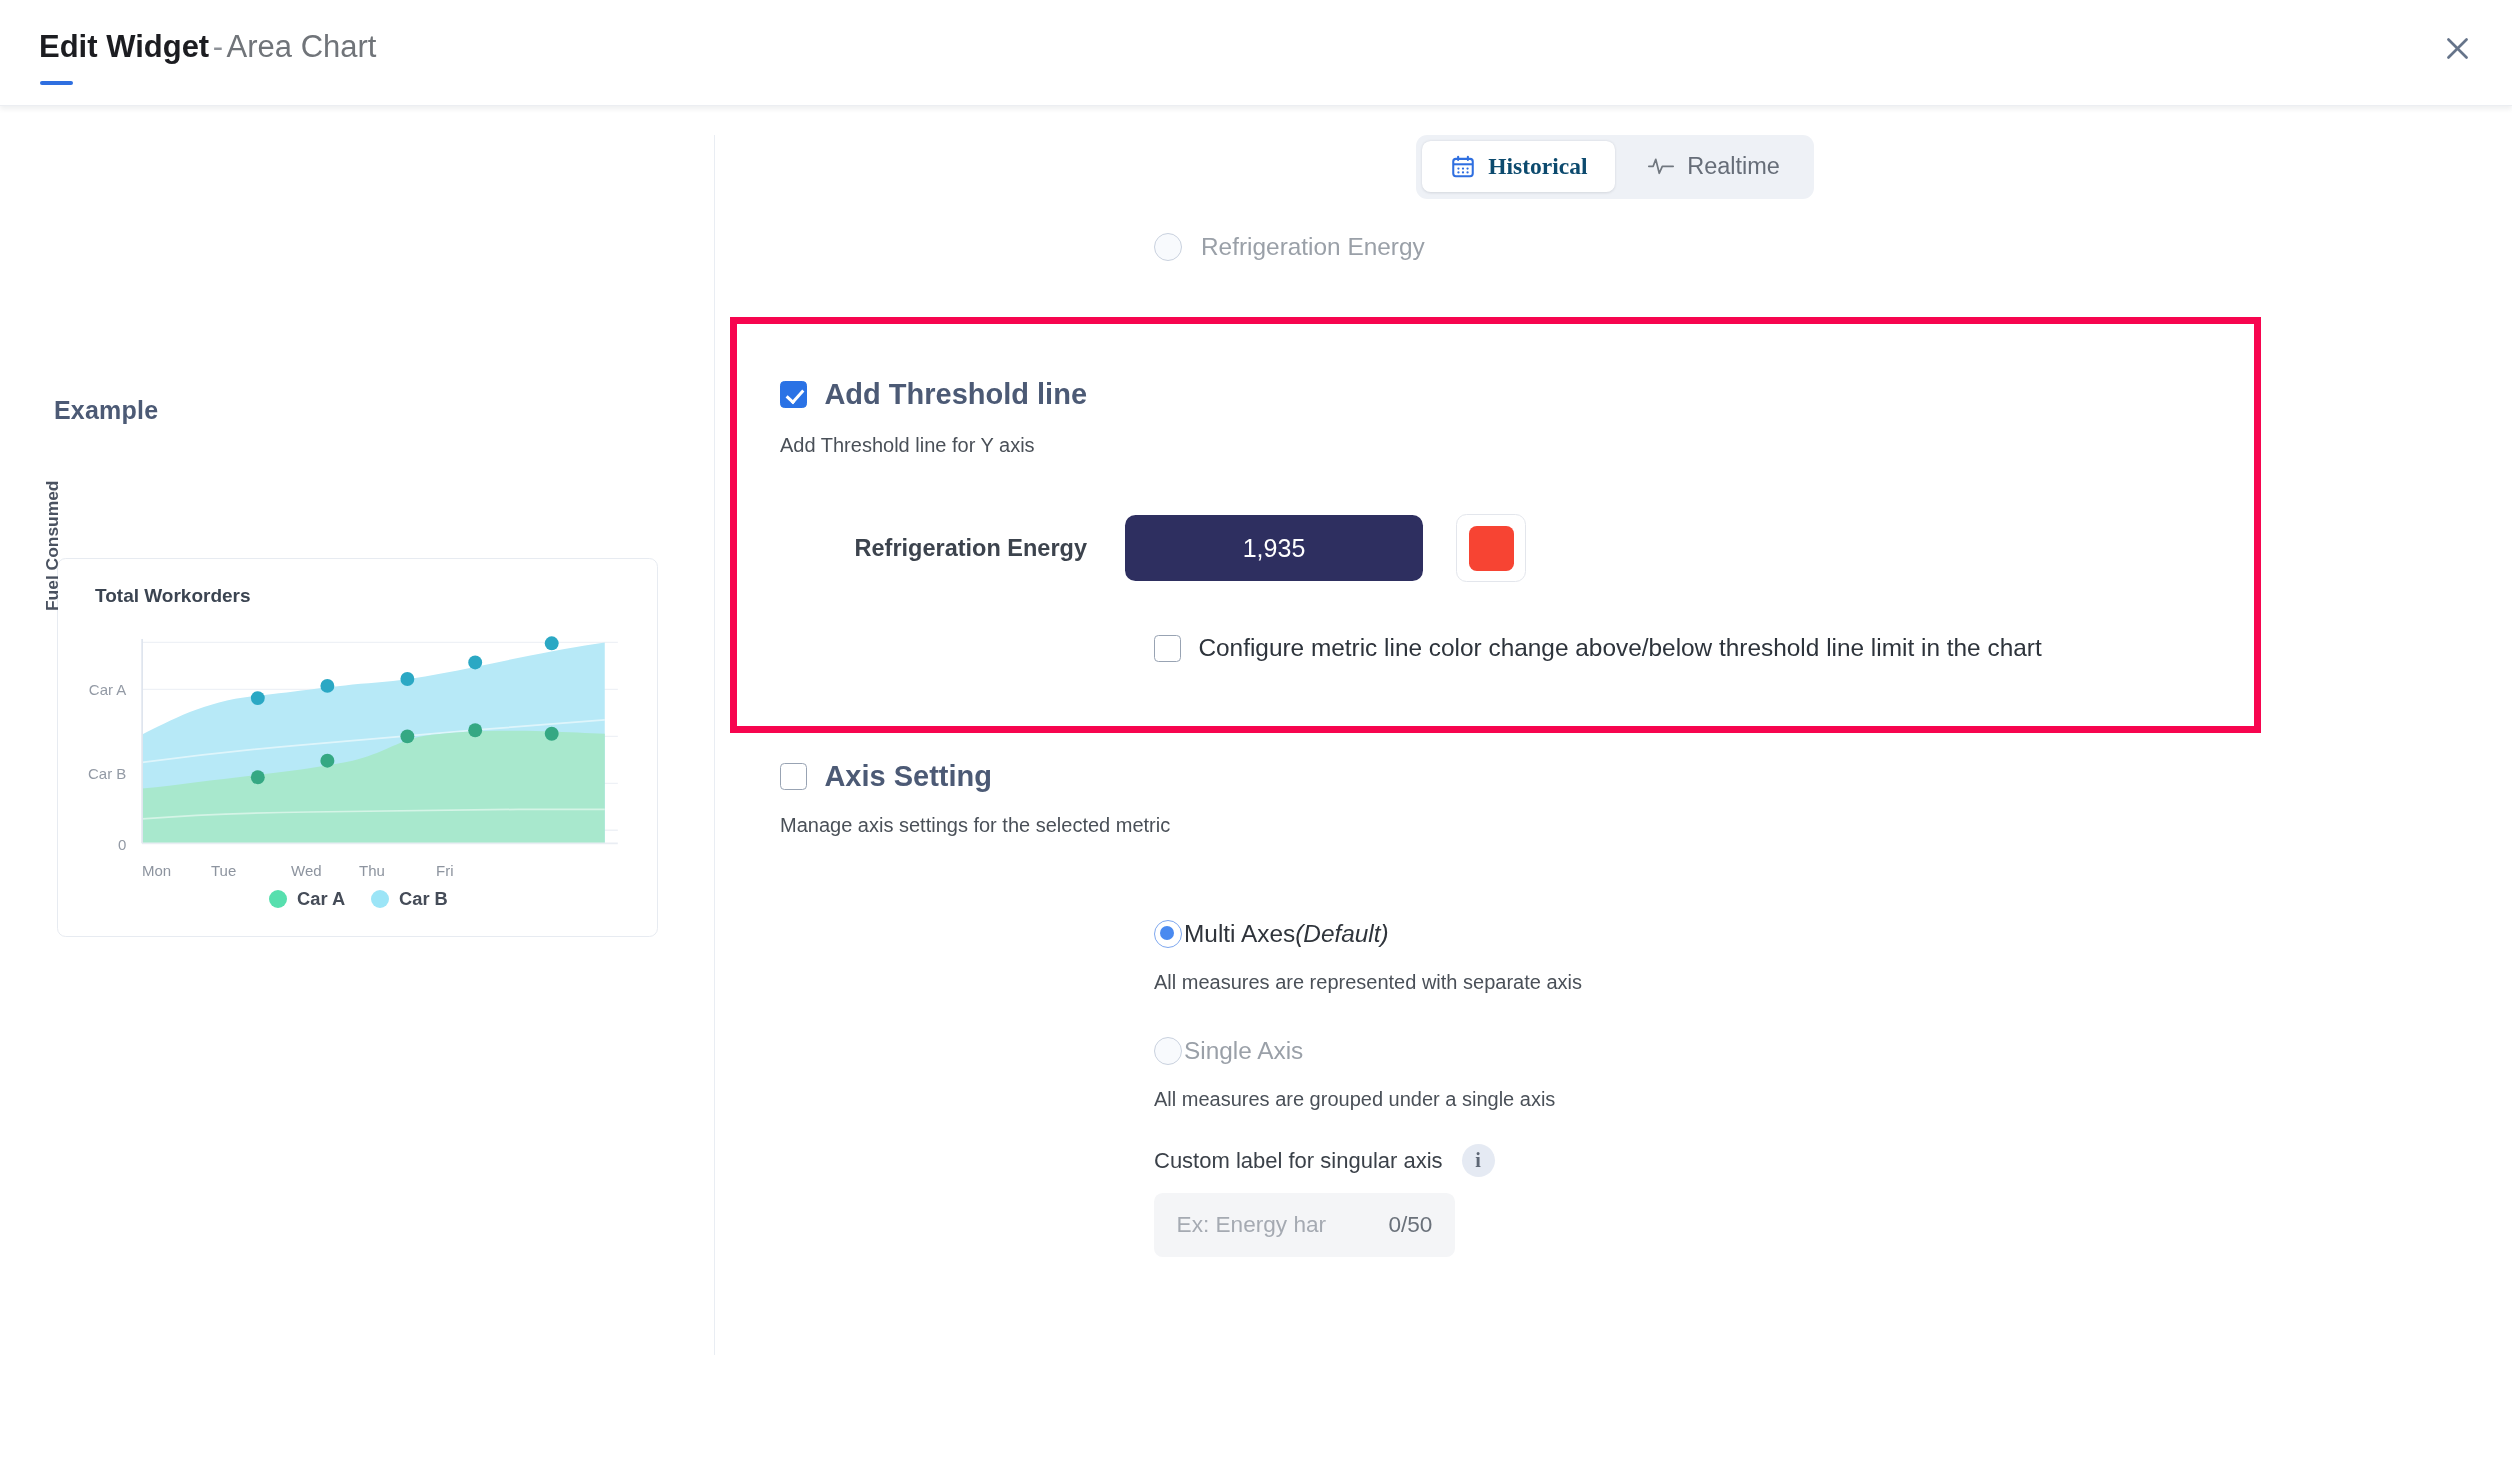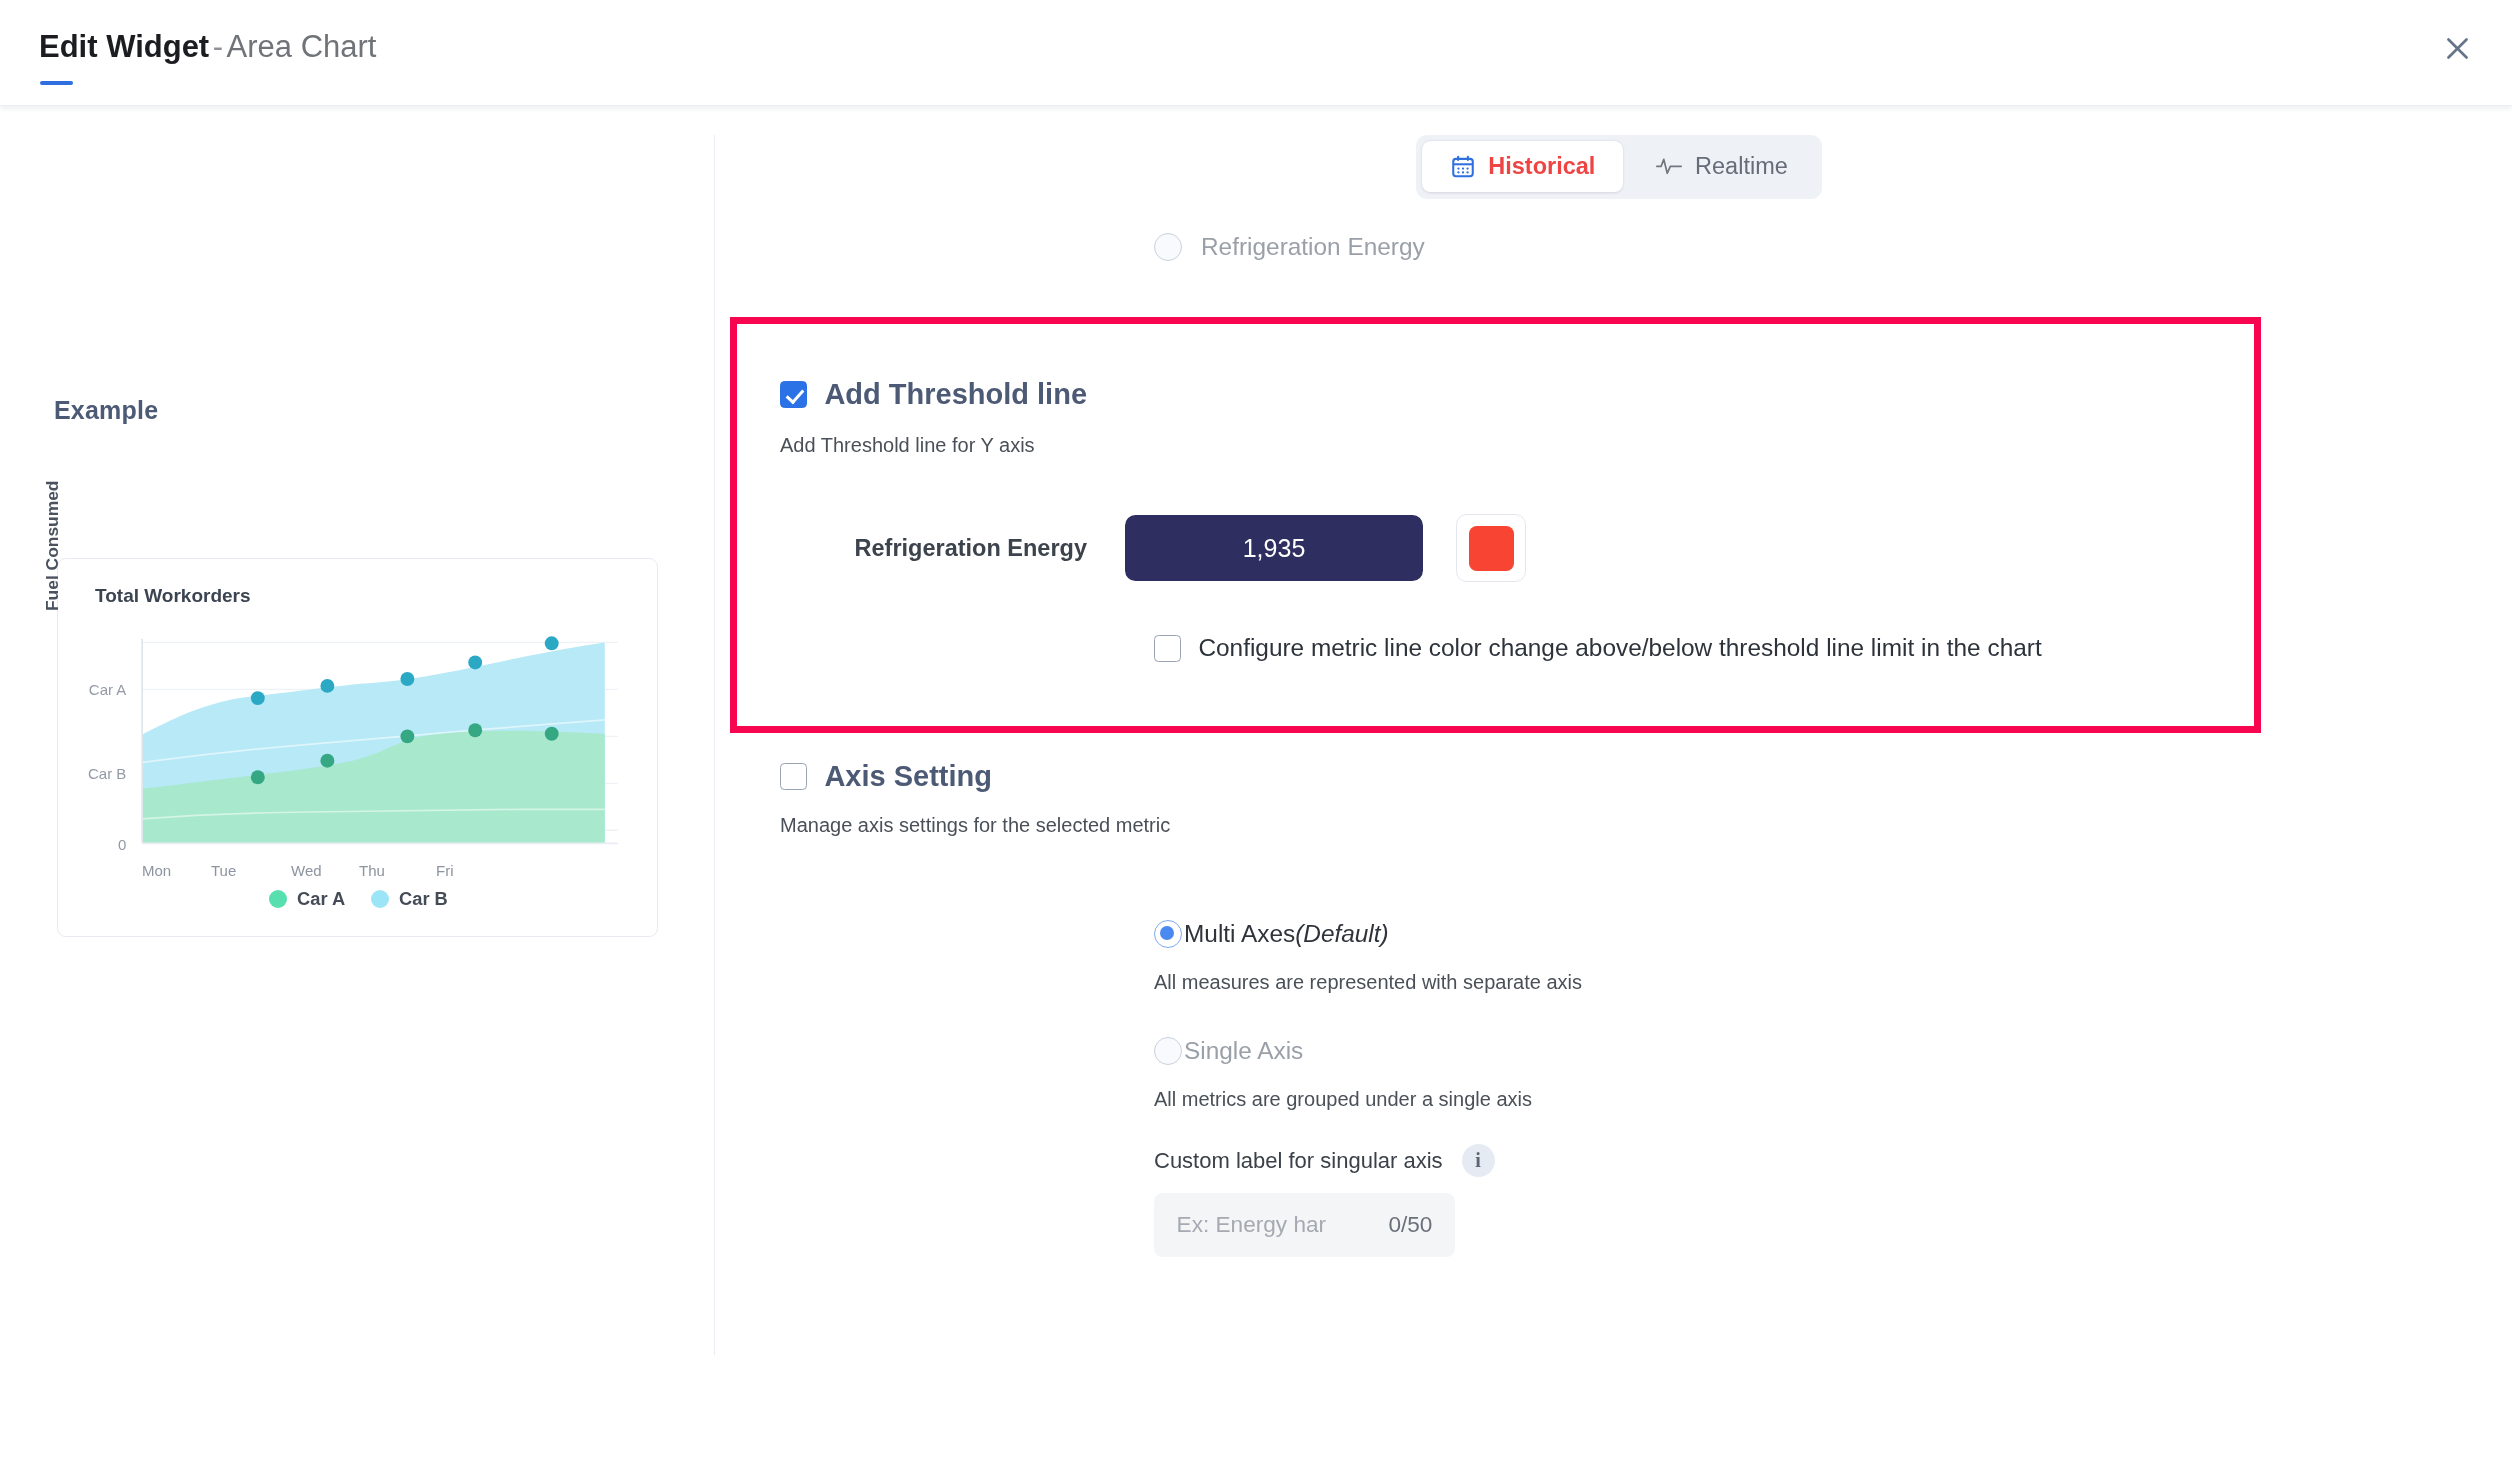--- a/index.html
+++ b/index.html
@@ -216,22 +216,23 @@
     gap: 12.2px;
     padding: 12.2px 28px;
     border-radius: 8.7px;
     font-size: 23.5px;
     font-weight: bold;
     cursor: pointer;
     white-space: nowrap;
   }
   .mode-btn.active {
     background: #ffffff;
-    color: #ef4444;
+    color: #0c4a6e;
     box-shadow: 0 0.9px 2.6px rgba(16,24,40,.12);
+    font-family: Liberation Serif, serif;
   }
   .mode-btn.inactive {
     background: transparent;
     color: #666d78;
     font-weight: normal;
   }
   .mode-btn svg { display: block; flex: none; }
 
   .metric-radio-row {
     position: absolute;
@@ -621,21 +622,21 @@
   <div class="axis-opt" style="left:1154px; top:920px;">
     <span class="radio checked"></span>
     <span class="axis-opt-label"><span>Multi Axes</span><em>(Default)</em></span>
   </div>
   <div class="axis-desc" style="left:1154px; top:971px;">All measures are represented with separate axis</div>
 
   <div class="axis-opt" style="left:1154px; top:1037px;">
     <span class="radio"></span>
     <span class="axis-opt-label muted">Single Axis</span>
   </div>
-  <div class="axis-desc" style="left:1154px; top:1088px;">All metrics are grouped under a single axis</div>
+  <div class="axis-desc" style="left:1154px; top:1088px;">All measures are grouped under a single axis</div>
 
   <div class="custom-label-row">
     <span class="custom-label-text">Custom label for singular axis</span>
     <span class="info-icon">i</span>
   </div>
 
   <div class="custom-input-wrap">
     <input class="custom-input" type="text" disabled="" placeholder="Ex: Energy har" style="">
     <span class="char-count">0/50</span>
   </div>

